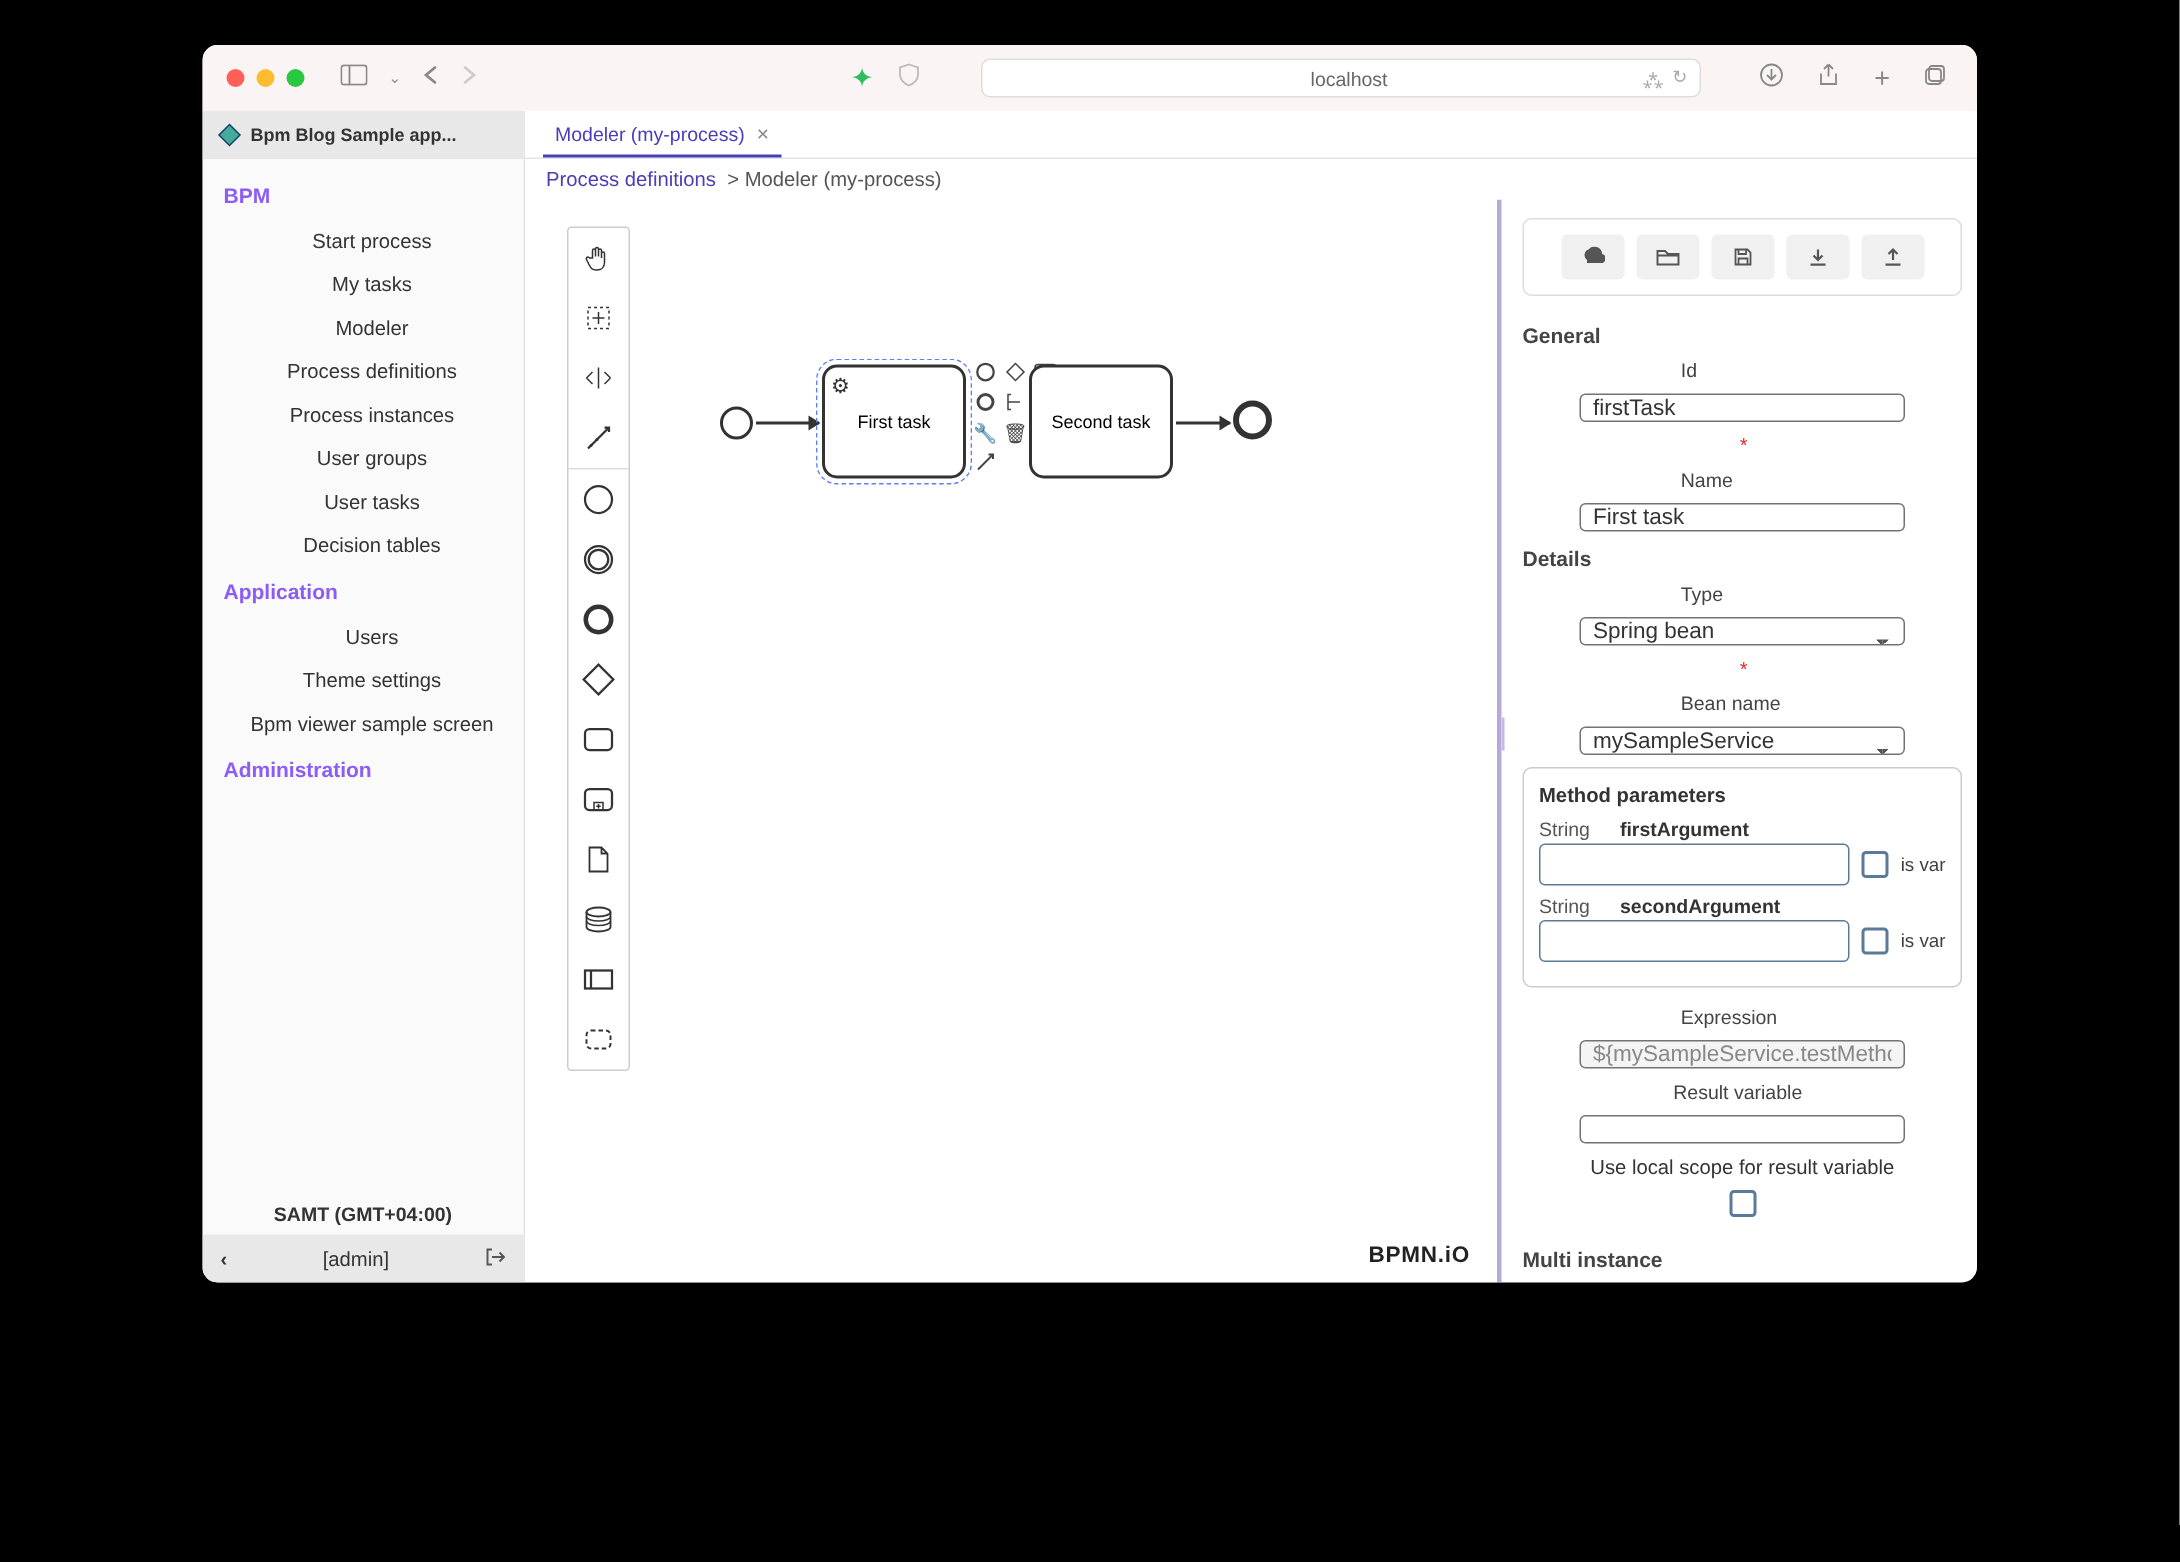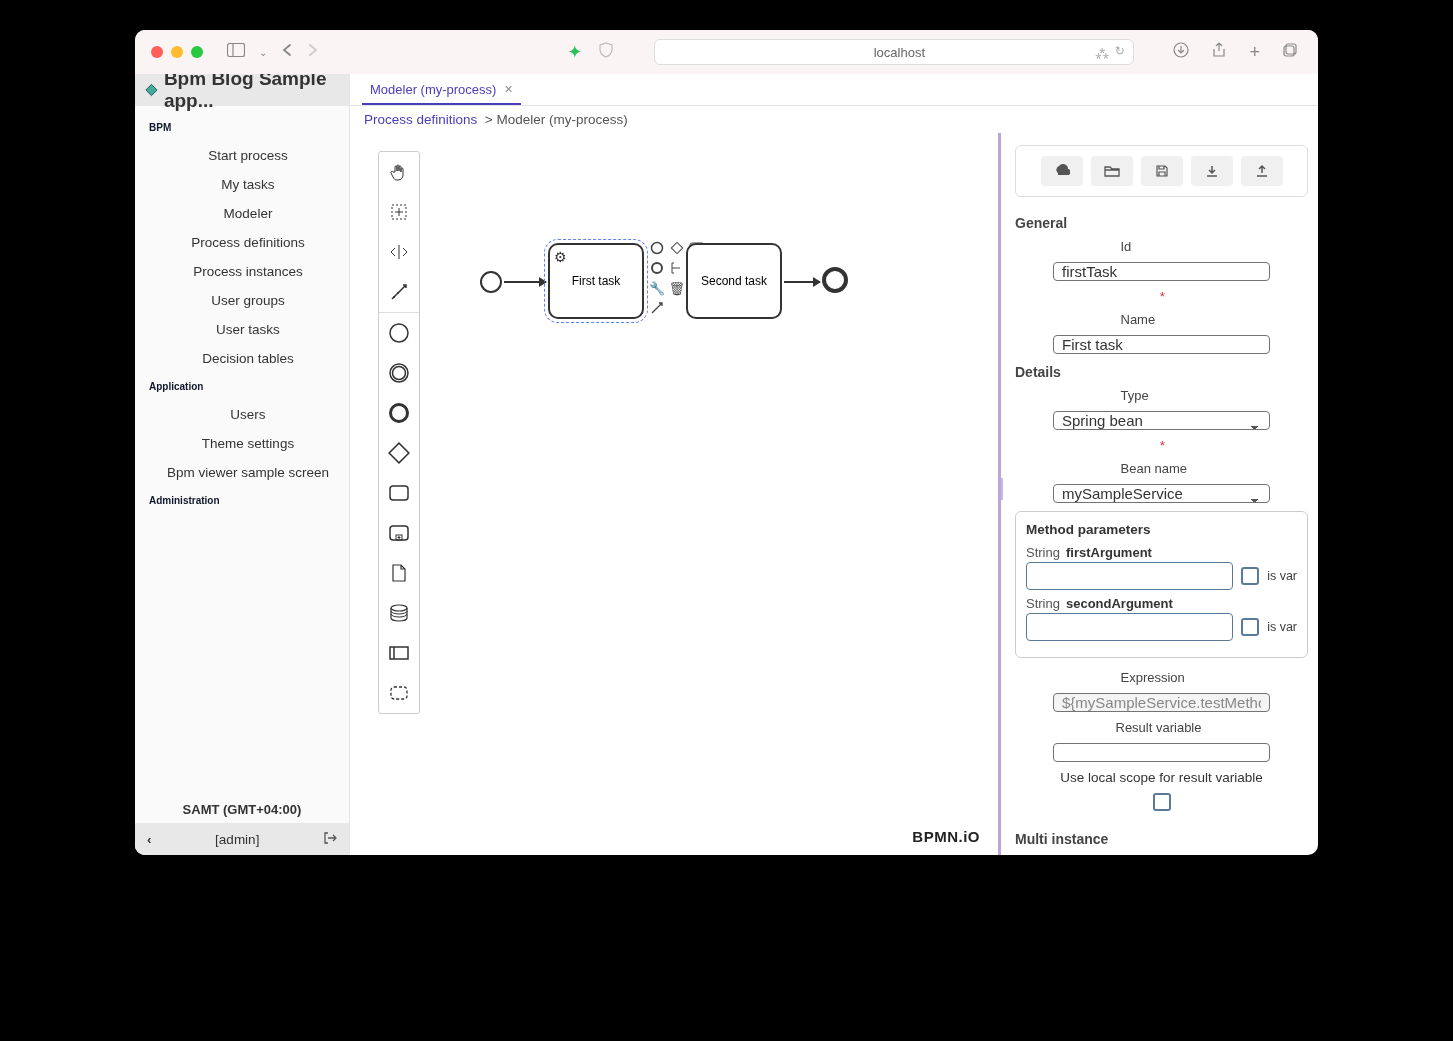--- a/index.html
+++ b/index.html
@@ -10,24 +10,24 @@
 .dot { width: 12px; height: 12px; border-radius: 50%; }
 .dot.red { background: #ff5f57; } .dot.yellow { background: #febc2e; } .dot.green { background: #28c840; }
 .tb-group { display: flex; align-items: center; gap: 6px; margin-left: 12px; color: #888; }
 .tb-btn { padding: 4px; color: #888; cursor: pointer; }
 .addrbar { flex: 1; max-width: 480px; margin: 0 auto; height: 26px; background: #fff; border: 1px solid #ddd; border-radius: 6px; display: flex; align-items: center; justify-content: center; font-size: 13px; color: #666; position: relative; padding-left: 11px; }
 .addr-icons { position: absolute; right: 8px; display: flex; gap: 6px; color: #aaa; font-size: 12px; }
 .tb-right { display: flex; gap: 14px; color: #888; }
 
 .body { flex: 1; display: flex; overflow: hidden; }
 .sidebar { width: 215px; background: #fafafa; border-right: 1px solid #e5e5e5; display: flex; flex-direction: column; }
-.app-title { height: 32px; background: #e8e8e8; display: flex; align-items: center; padding: 0 10px; gap: 6px; font-size: 19px; font-weight: 600; color: #333; }
+.app-title { height: 32px; background: #e8e8e8; display: flex; align-items: center; padding: 0 10px; gap: 6px; font-size: 12px; font-weight: 600; color: #333; }
 .app-title-logo { width: 16px; height: 16px; }
 .nav { flex: 1; padding: 8px 0; overflow: auto; }
-.nav-section { font-size: 10px; font-weight: 600; color: #0f172a; padding: 8px 14px; }
+.nav-section { font-size: 14px; font-weight: 600; color: #8b5cf6; padding: 8px 14px; }
 .nav-item { font-size: 13.5px; color: #333; padding: 7px 14px 7px 26px; cursor: pointer; text-align: center; }
 .footer-tz { text-align: center; font-size: 13px; font-weight: 600; color: #333; padding: 6px 0; }
 .footer-user { height: 32px; background: #e8e8e8; display: flex; align-items: center; justify-content: space-between; padding: 0 12px; font-size: 13.5px; color: #333; }
 .footer-user .uname { flex: 1; text-align: center; font-weight: 500; }
 
 .main { flex: 1; display: flex; flex-direction: column; overflow: hidden; }
 .tabs { height: 32px; border-bottom: 1px solid #e5e5e5; display: flex; align-items: flex-end; padding: 0 12px; }
 .tab { height: 30px; display: flex; align-items: center; gap: 8px; padding: 0 8px; font-size: 13px; color: #4a3db8; border-bottom: 2px solid #4a3db8; font-weight: 500; }
 .tab .close { color: #888; cursor: pointer; font-size: 14px; }
 .breadcrumb { padding: 6px 14px; font-size: 13.5px; color: #555; }
@@ -58,21 +58,21 @@
 .action-bar { border: 1px solid #ddd; border-radius: 6px; padding: 10px; display: flex; gap: 8px; justify-content: center; margin-bottom: 18px; }
 .action-btn { width: 42px; height: 30px; background: #f0f0f0; border-radius: 4px; display: flex; align-items: center; justify-content: center; cursor: pointer; color: #555; }
 .section-title { font-weight: 600; margin: 10px 0 8px; color: #444; font-size: 14px; }
 .form-row { display: flex; align-items: center; gap: 8px; margin-bottom: 8px; flex-direction: column; }
 .form-label { width: 82px; flex-shrink: 0; font-size: 13px; color: #444; }
 .form-input, .form-select { flex: 1; height: 16px; border: 1px solid #737373; border-radius: 4px; padding: 0 8px; font-size: 15px; background: #fff; color: #333; }
 .form-select { appearance: none; background-image: linear-gradient(45deg, transparent 50%, #555 50%), linear-gradient(135deg, #555 50%, transparent 50%); background-position: calc(100% - 14px) 14px, calc(100% - 10px) 14px; background-size: 4px 4px; background-repeat: no-repeat; }
 .req { color: #d33; margin-left: 2px; }
 .param-box { border: 1px solid #ccc; border-radius: 6px; padding: 10px; margin: 8px 0 12px; }
 .param-title { font-weight: 600; margin-bottom: 8px; font-size: 13.5px; }
-.param-row { display: flex; align-items: center; gap: 6px; margin-bottom: 2px; font-size: 13px; }
+.param-row { display: flex; align-items: center; gap: 20px; margin-bottom: 2px; font-size: 13px; }
 .param-type { color: #555; }
 .param-name { font-weight: 600; }
 .param-input-row { display: flex; align-items: center; gap: 8px; margin-bottom: 6px; }
 .param-input { flex: 1; height: 28px; border: 1px solid #5b7a9a; border-radius: 4px; }
 .checkbox { width: 18px; height: 18px; border: 2px solid #5b7a9a; border-radius: 3px; cursor: pointer; }
 .isvar { font-size: 12.5px; color: #404040; white-space: nowrap; }
 .readonly { background: #f4f4f4; color: #888; }
 </style>
 </head>
 <body>

